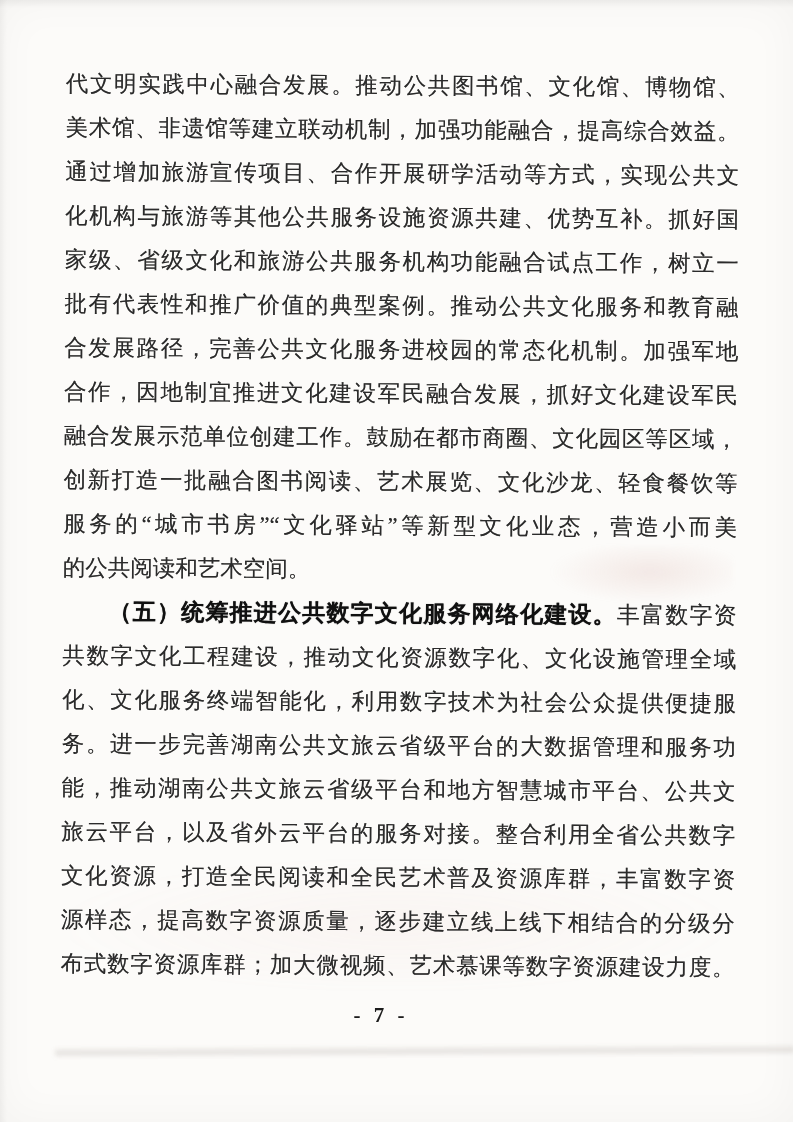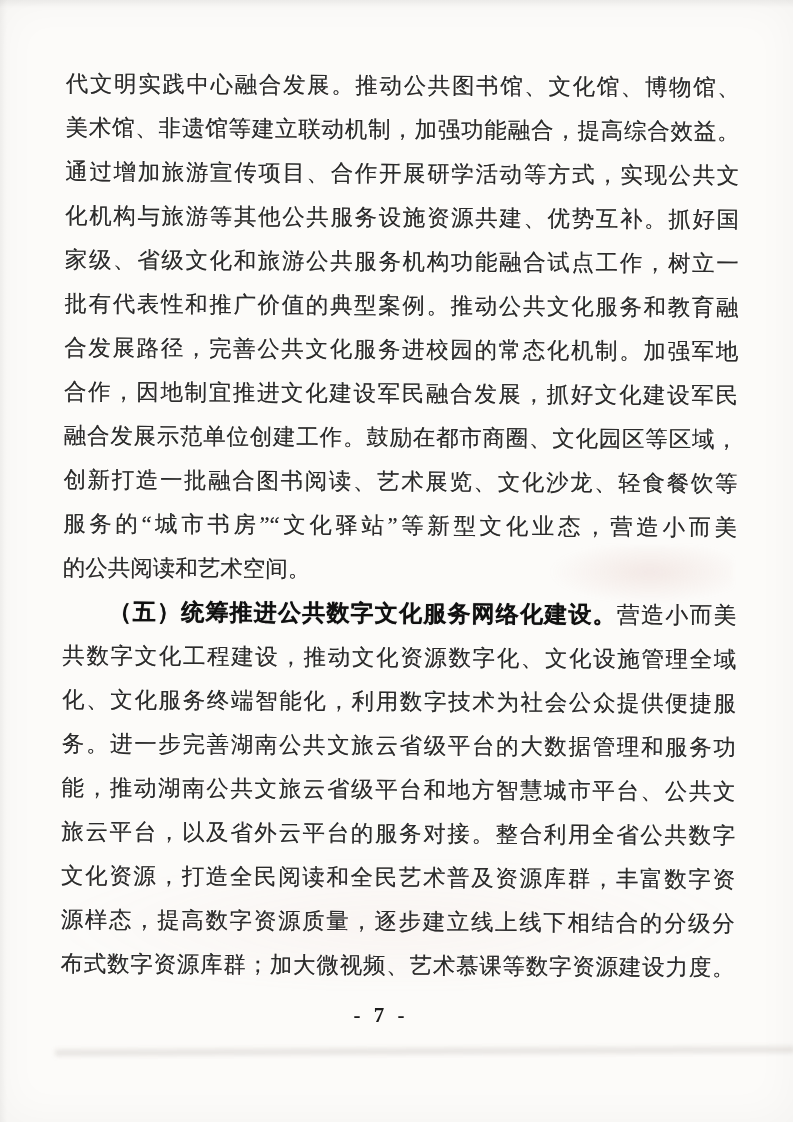--- a/index.html
+++ b/index.html
@@ -116,21 +116,21 @@
     <div class="line">化机构与旅游等其他公共服务设施资源共建、优势互补。抓好国</div>
     <div class="line">家级、省级文化和旅游公共服务机构功能融合试点工作，树立一</div>
     <div class="line">批有代表性和推广价值的典型案例。推动公共文化服务和教育融</div>
     <div class="line">合发展路径，完善公共文化服务进校园的常态化机制。加强军地</div>
     <div class="line">合作，因地制宜推进文化建设军民融合发展，抓好文化建设军民</div>
     <div class="line">融合发展示范单位创建工作。鼓励在都市商圈、文化园区等区域，</div>
     <div class="line">创新打造一批融合图书阅读、艺术展览、文化沙龙、轻食餐饮等</div>
     <div class="line">服务的“城市书房”“文化驿站”等新型文化业态，营造小而美</div>
     <div class="line short">的公共阅读和艺术空间。</div>
 
-    <div class="line heading"><span class="hb">（五）统筹推进公共数字文化服务网络化建设。</span><span class="hr">营造小而美</span></div>
+    <div class="line heading"><span class="hb">（五）统筹推进公共数字文化服务网络化建设。</span><span class="hr">丰富数字资</span></div>
 
     <div class="line">共数字文化工程建设，推动文化资源数字化、文化设施管理全域</div>
     <div class="line">化、文化服务终端智能化，利用数字技术为社会公众提供便捷服</div>
     <div class="line">务。进一步完善湖南公共文旅云省级平台的大数据管理和服务功</div>
     <div class="line">能，推动湖南公共文旅云省级平台和地方智慧城市平台、公共文</div>
     <div class="line">旅云平台，以及省外云平台的服务对接。整合利用全省公共数字</div>
     <div class="line">文化资源，打造全民阅读和全民艺术普及资源库群，丰富数字资</div>
     <div class="line">源样态，提高数字资源质量，逐步建立线上线下相结合的分级分</div>
     <div class="line">布式数字资源库群；加大微视频、艺术慕课等数字资源建设力度。</div>
   </div>

